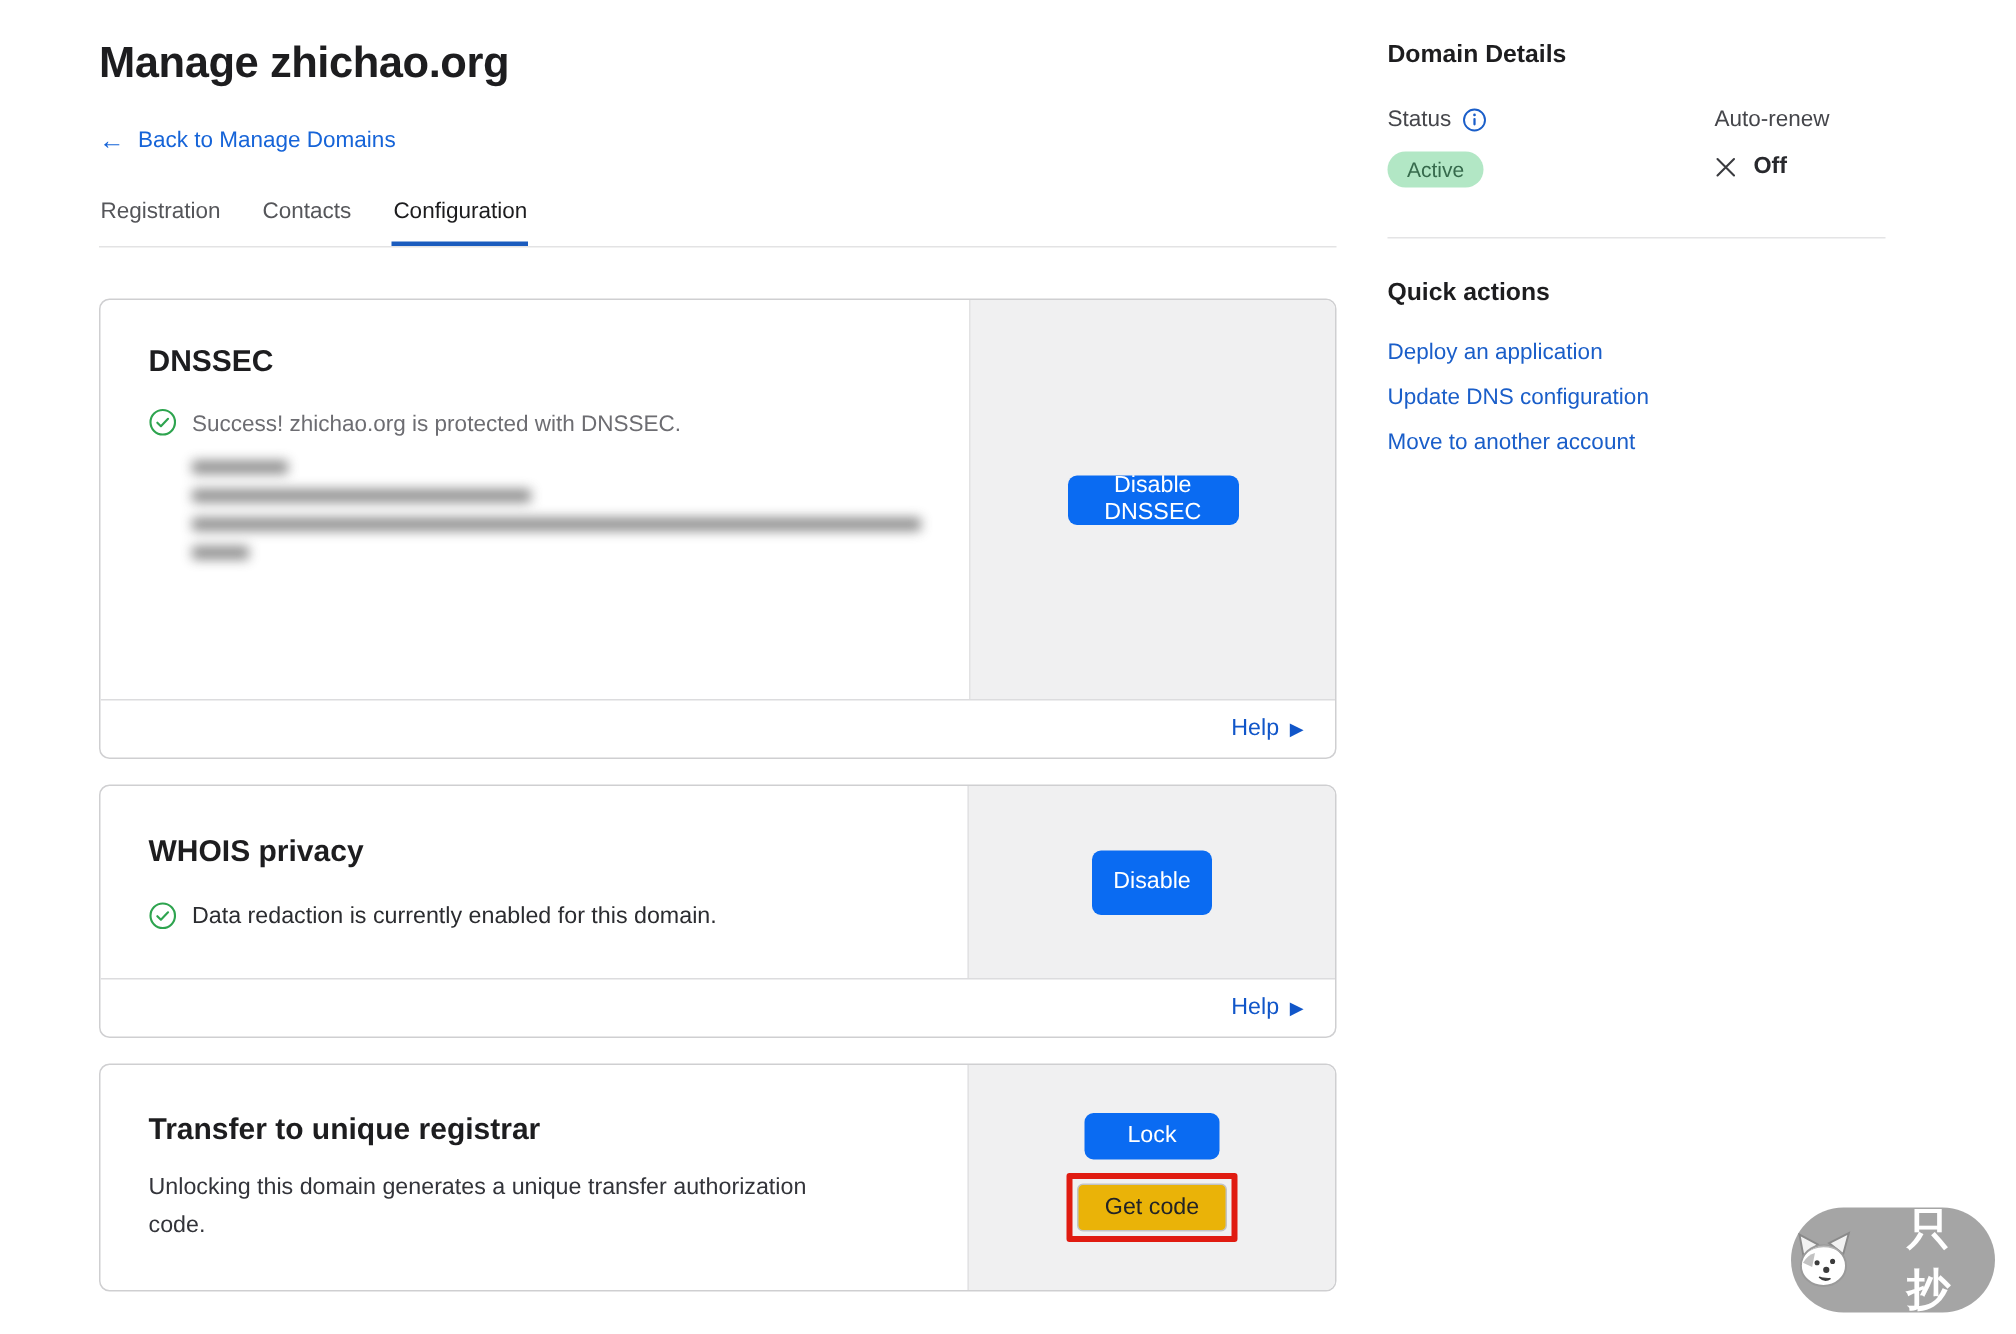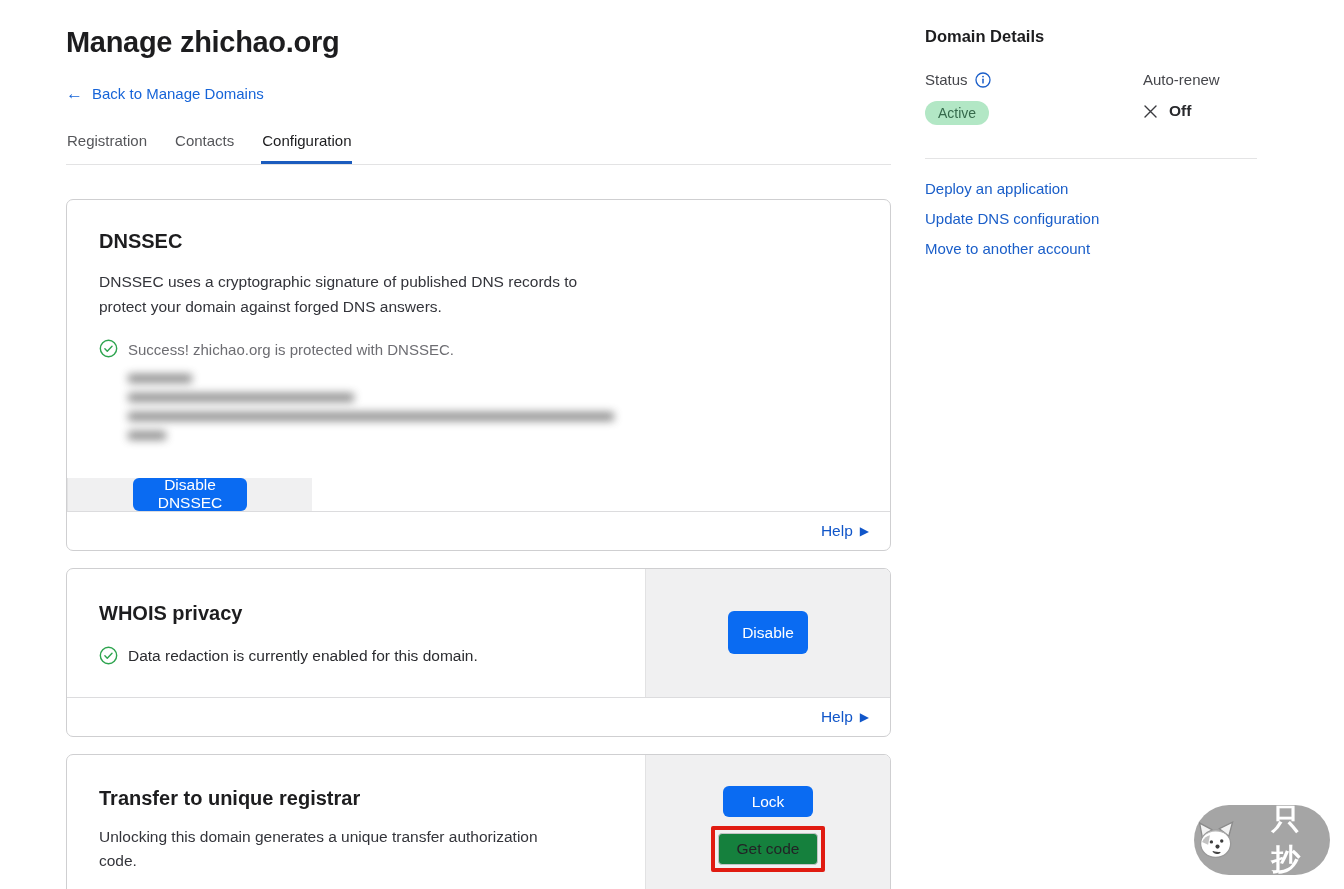--- a/index.html
+++ b/index.html
@@ -55,25 +55,25 @@
   #card-transfer .card-left { padding:32px 32px 30px; }
   #card-transfer .card-desc { width:480px; margin-top:15px; }
   #card-transfer .card-main { min-height:145px; }
 
   .btn-blue { background:#0a6bf2; color:#fff; border:none; border-radius:6px;
     font-size:15.5px; font-family:inherit; cursor:pointer; display:flex;
     align-items:center; justify-content:center; }
   .btn-dnssec { width:114px; height:33px; }
   .btn-disable { width:80px; height:43px; }
   .btn-lock { width:90px; height:31px; }
-  .btn-gray { background:#15803d; color:#222326; border:1px solid #c3c3c5; border-radius:4px;
+  .btn-gray { background:#eab308; color:#222326; border:1px solid #c3c3c5; border-radius:4px;
     width:100px; height:32px; font-size:15.5px; font-family:inherit; cursor:pointer; }
   .red-annotation { margin-top:9px; border:4px solid #e01b11; border-radius:2px; padding:3px; }
 
-  .min-h-dnssec { min-height:266px;flex-direction:column; }
+  .min-h-dnssec { min-height:266px; }
   .min-h-whois { min-height:128px; }
 
   
   #sidebar { position:absolute; left:925px; top:27px; width:332px; }
   .sb-title { font-size:16.5px; font-weight:700; color:#1d1d1f; }
   .sb-cols { display:flex; margin-top:25px; }
   .sb-col-1 { width:218px; }
   .sb-label { font-size:15px; color:#45464b; display:flex; align-items:center; gap:7px; }
   .badge-active { display:inline-block; margin-top:13px; background:#b2e7c5; color:#366a4c;
     font-size:14px; padding:4px 13px; border-radius:13px; }
@@ -108,21 +108,20 @@
   <div class="tabs">
     <div class="tab">Registration</div>
     <div class="tab">Contacts</div>
     <div class="tab active">Configuration</div>
   </div>
 
   <div class="card" id="card-dnssec">
     <div class="card-main min-h-dnssec">
       <div class="card-left">
         <h2 class="card-title">DNSSEC</h2>
-        <p class="card-desc">DNSSEC uses a cryptographic signature of published DNS records to protect your domain against forged DNS answers.</p>
         <div class="status-row">
           <svg class="check-icon" viewBox="0 0 20 20">
             <circle cx="10" cy="10" r="8.6" fill="none" stroke="#2ea44f" stroke-width="1.5"></circle>
             <path d="M6.2 10.3l2.5 2.5 5-5.2" fill="none" stroke="#2ea44f" stroke-width="1.5" stroke-linecap="round" stroke-linejoin="round"></path>
           </svg>
           <span class="muted-text">Success! zhichao.org is protected with DNSSEC.</span>
         </div>
         <div class="redacted-block">
           <div class="redacted-line rl-1"></div>
           <div class="redacted-line rl-2"></div>
@@ -206,20 +205,21 @@
         <svg class="x-icon" viewBox="0 0 15 15">
           <path d="M2 2l11 11M13 2L2 13" stroke="#3a3b3f" stroke-width="1.4" stroke-linecap="round"></path>
         </svg>
         <span>Off</span>
       </div>
     </div>
   </div>
 
   <div class="sb-divider"></div>
 
+  <div class="sb-title qa-title">Quick actions</div>
   <div class="qa-links">
     <span class="qa-link">Deploy an application</span>
     <span class="qa-link">Update DNS configuration</span>
     <span class="qa-link">Move to another account</span>
   </div>
 </div>
 
 <div id="watermark">
   <svg class="wm-logo" viewBox="0 0 48 48">
     <path d="M9 22 L6 6 L19 13 Z" fill="#f2f2f2" stroke="#8a8a8a" stroke-width="1.4"></path>

